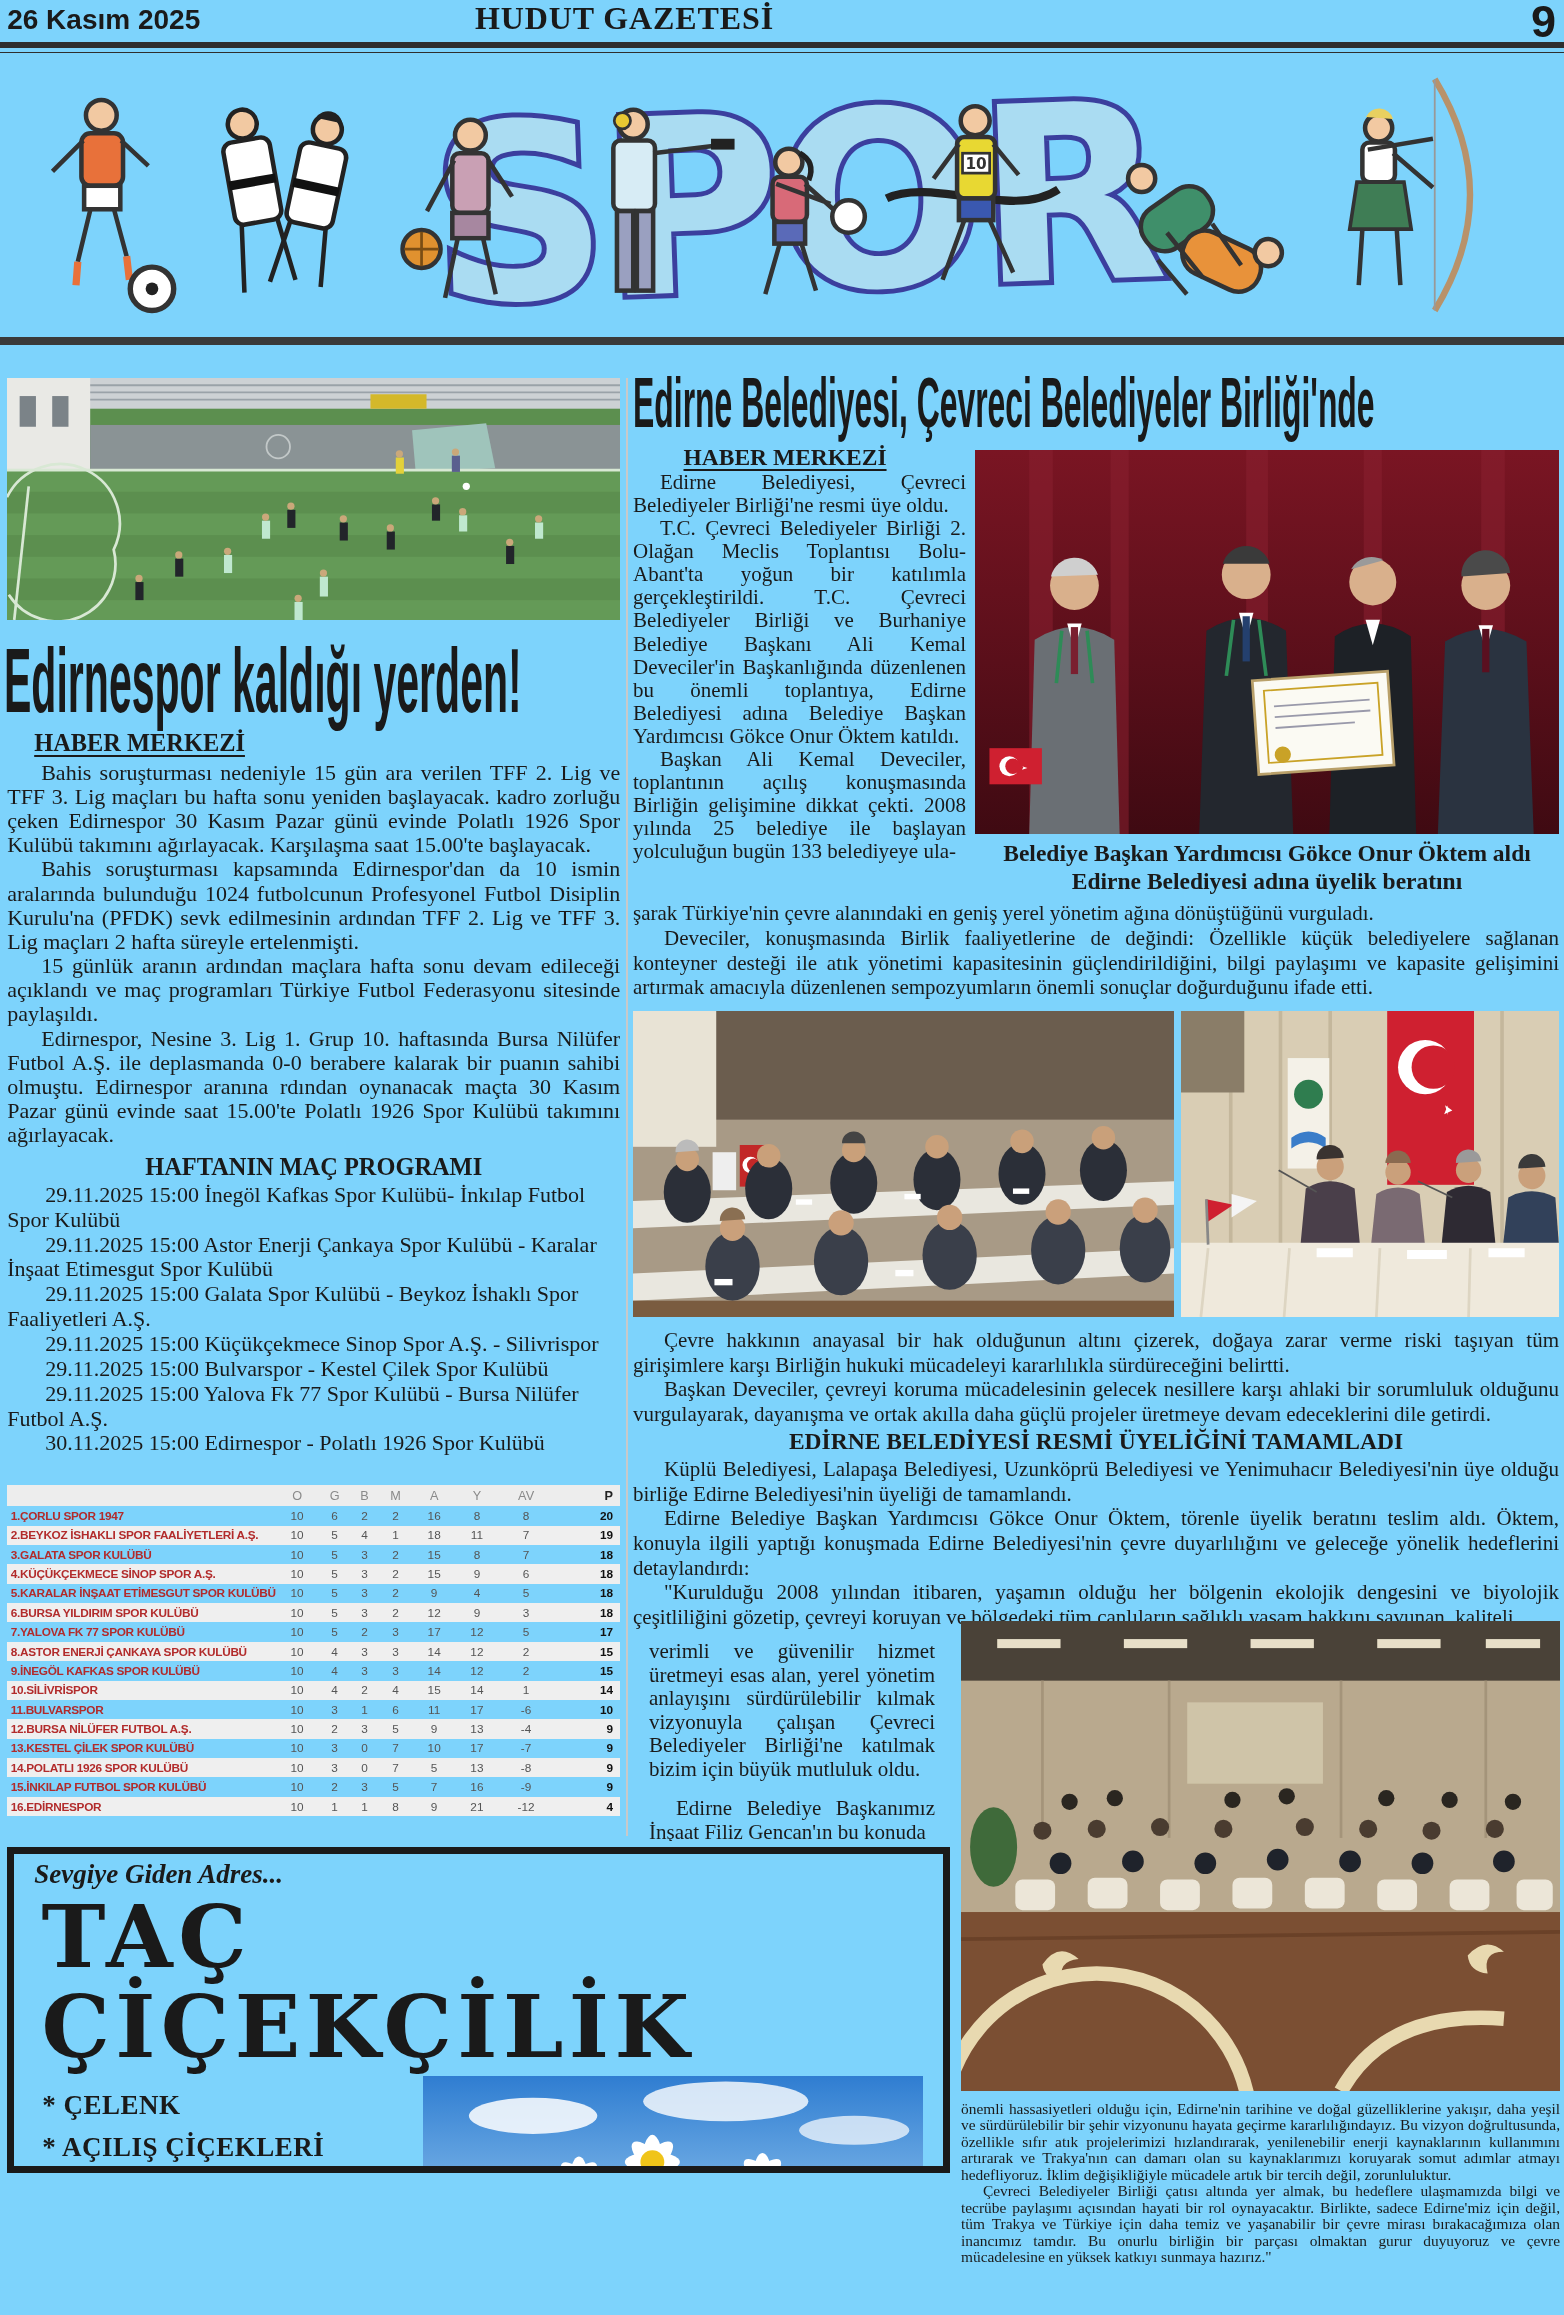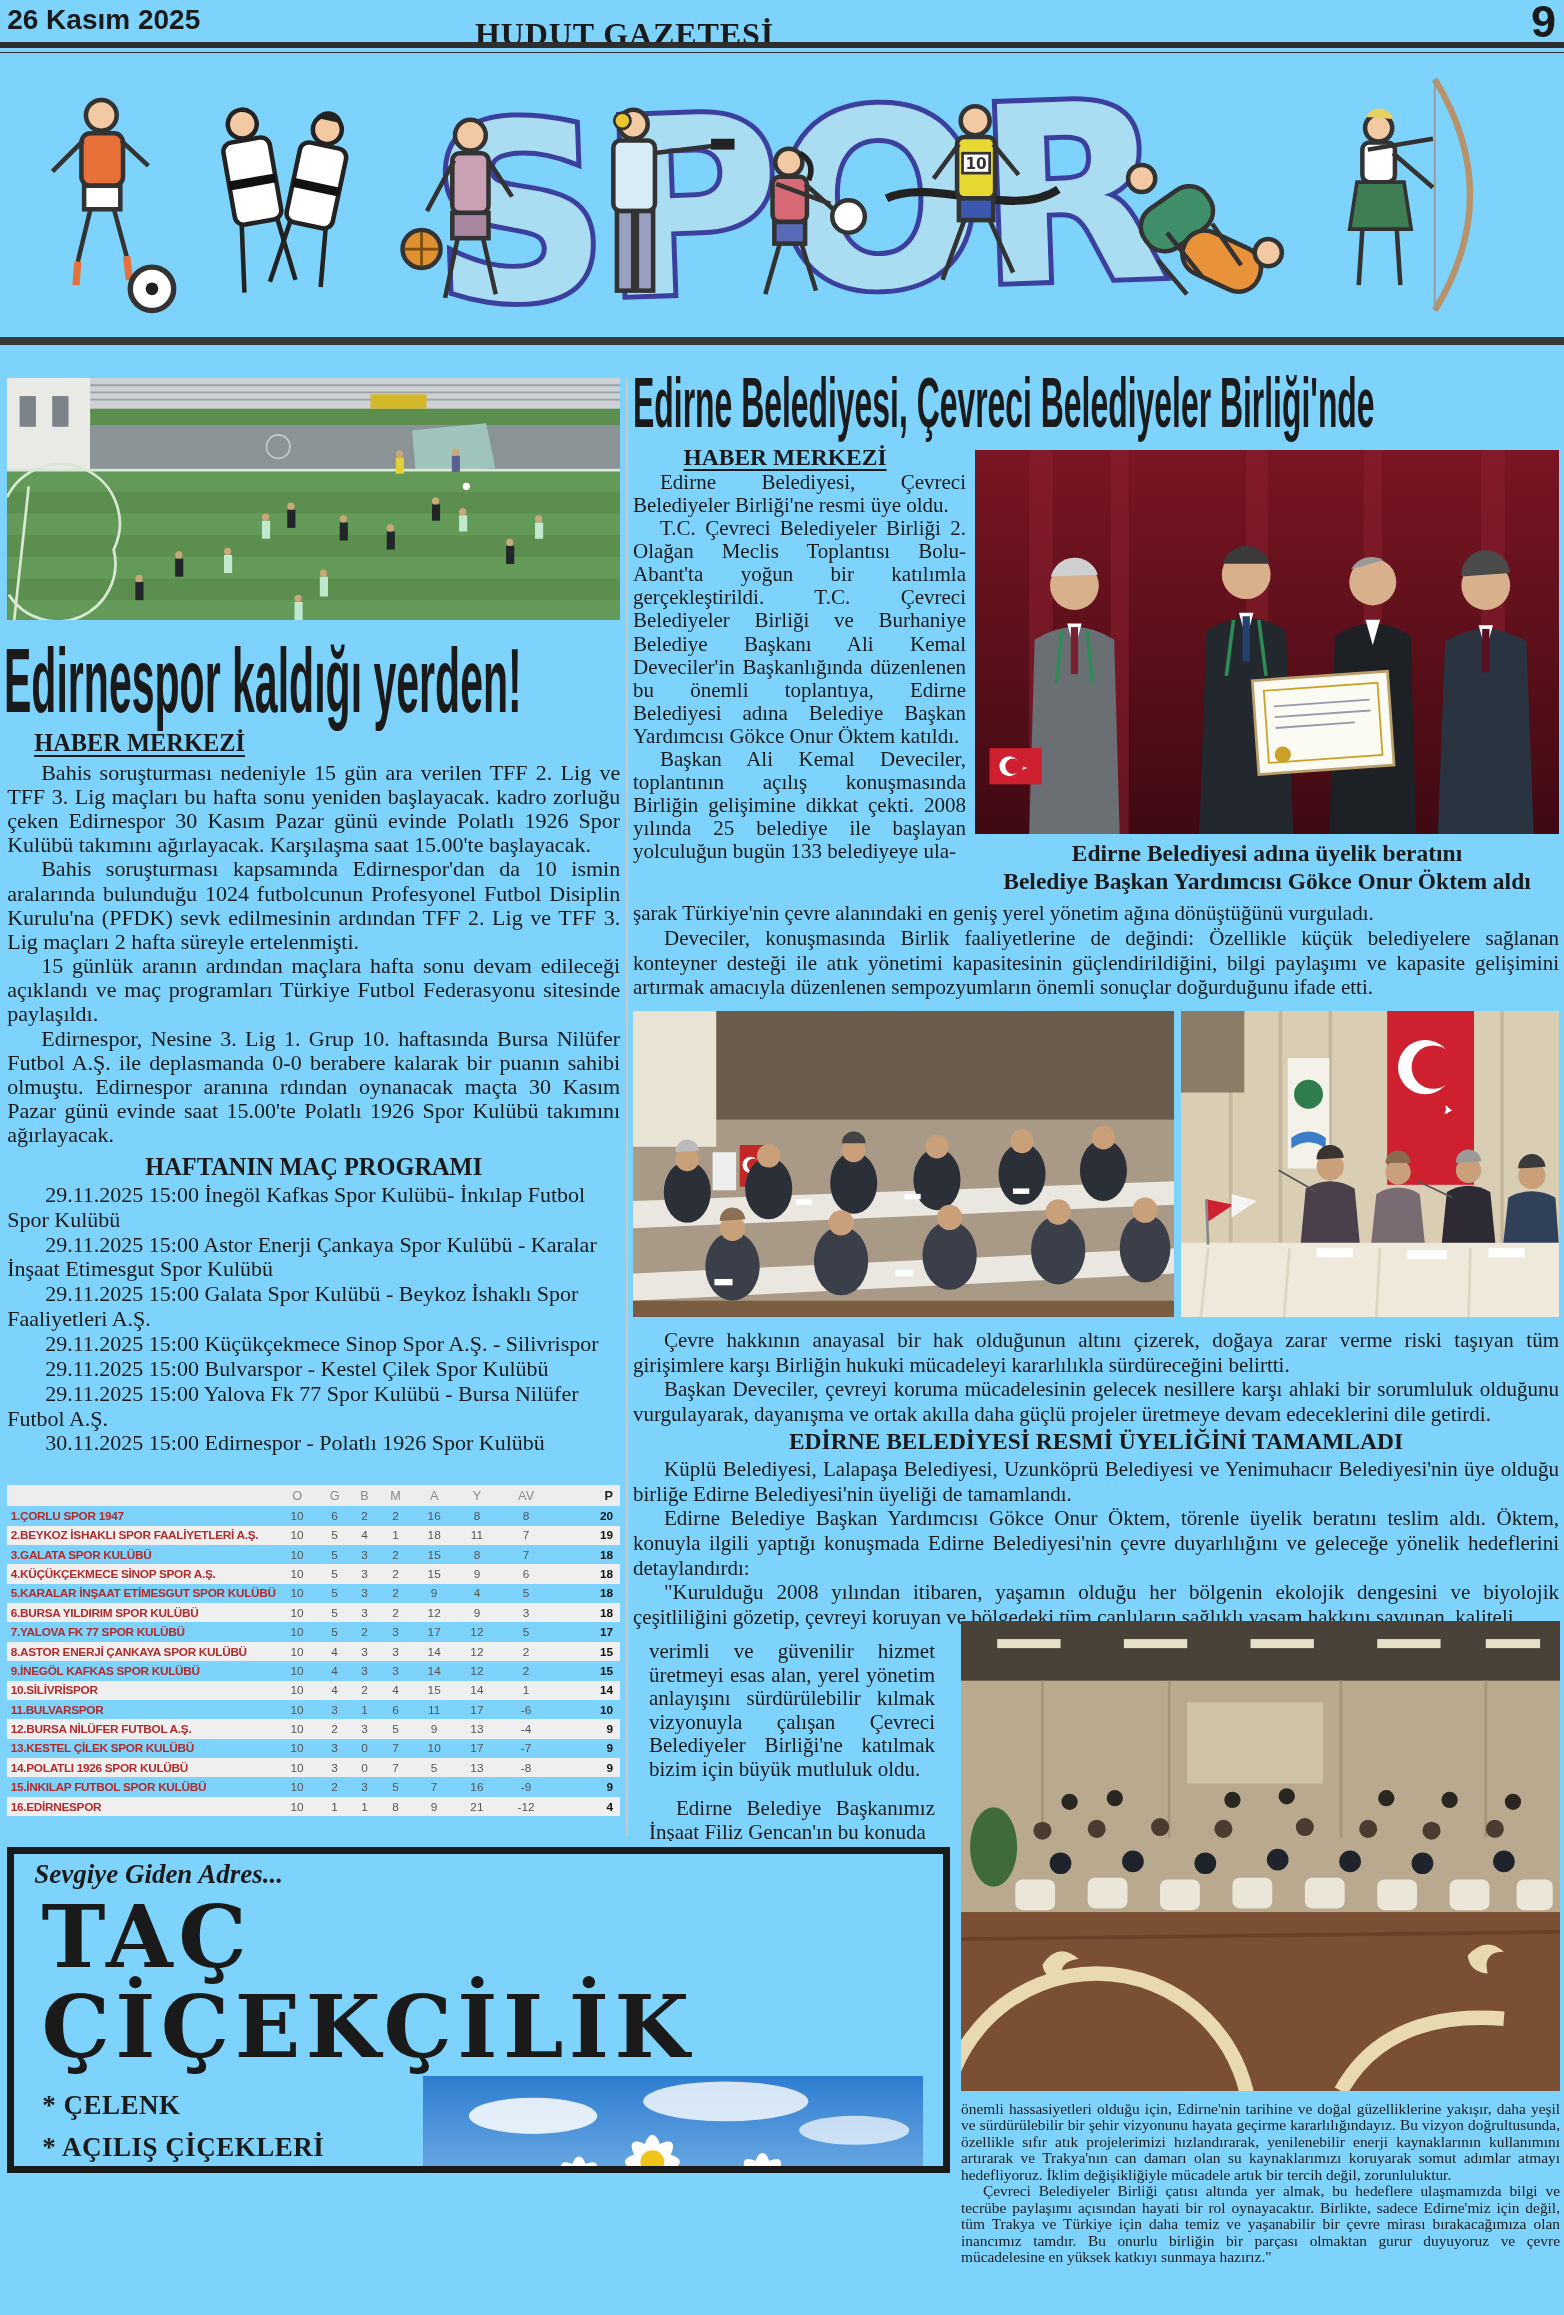--- a/index.html
+++ b/index.html
@@ -3,21 +3,21 @@
 <meta charset="utf-8">
 <style>
   html,body{margin:0;padding:0;background:#fff;}
   #page{position:relative;width:1565px;height:2316px;background:#7dd3fc;overflow:hidden;
         font-family:"Liberation Serif",serif;color:#1a1a1a;}
   .abs{position:absolute;}
 
   
   #header{left:0;top:0;width:1565px;height:42px;}
   #hdr-date{left:7.2px;top:3.6px;font-family:"Liberation Sans",sans-serif;font-weight:bold;font-size:28px;}
-  #hdr-paper{left:0;top:16px;width:1249px;text-align:center;font-family:"Liberation Serif",serif;
+  #hdr-paper{left:0;top:0;width:1249px;text-align:center;font-family:"Liberation Serif",serif;
              font-weight:bold;font-size:32px;letter-spacing:0.9px;}
   #hdr-page{right:9px;top:-3.6px;font-family:"Liberation Sans",sans-serif;font-weight:bold;font-size:45px;}
   #rule-double{left:0;top:42px;width:1565px;height:3.6px;border-top:6.3px solid #2e2e2e;border-bottom:1.8px solid #2e2e2e;}
 
   
   #banner{left:0;top:52px;width:1565px;height:282px;}
   #rule-thick{left:0;top:337px;width:1565px;height:8.1px;background:#3a3a3a;}
   #col-rule{left:626px;top:378px;width:1.8px;height:1458px;background:#c9c9c9;}
 
   
@@ -664,22 +664,22 @@
       </g>
       <g>
         <rect x="16" y="330" width="58" height="40" fill="#cf2030"></rect>
         <circle cx="38" cy="350" r="11" fill="#fff"></circle>
           <circle cx="42" cy="350" r="8.5" fill="#cf2030"></circle>
         <polygon points="52,350 58,352 52,354 54,350" fill="#fff"></polygon>
       </g>
     </svg>
   </div>
   <div class="abs" id="cert-caption">
+    <div>Belediye Başkan Yardımcısı Gökce Onur Öktem aldı</div>
     <div>Edirne Belediyesi adına üyelik beratını</div>
-    <div>Belediye Başkan Yardımcısı Gökce Onur Öktem aldı</div>
   </div>
 
   <div class="abs" id="wide-text">
     <p>şarak Türkiye'nin çevre alanındaki en geniş yerel yönetim ağına dönüştüğünü vurguladı.</p>
     <p class="ind">Deveciler, konuşmasında Birlik faaliyetlerine de değindi: Özellikle küçük belediyelere sağlanan konteyner desteği ile atık yönetimi kapasitesinin güçlendirildiğini, bilgi paylaşımı ve kapasite gelişimini artırmak amacıyla düzenlenen sempozyumların önemli sonuçlar doğurduğunu ifade etti.</p>
   </div>
 
   <div class="abs" id="photo-conf-left">
     <svg width="100%" height="100%" viewBox="0 0 598 338" preserveAspectRatio="none">
       <rect width="598" height="338" fill="#a89a86"></rect>

